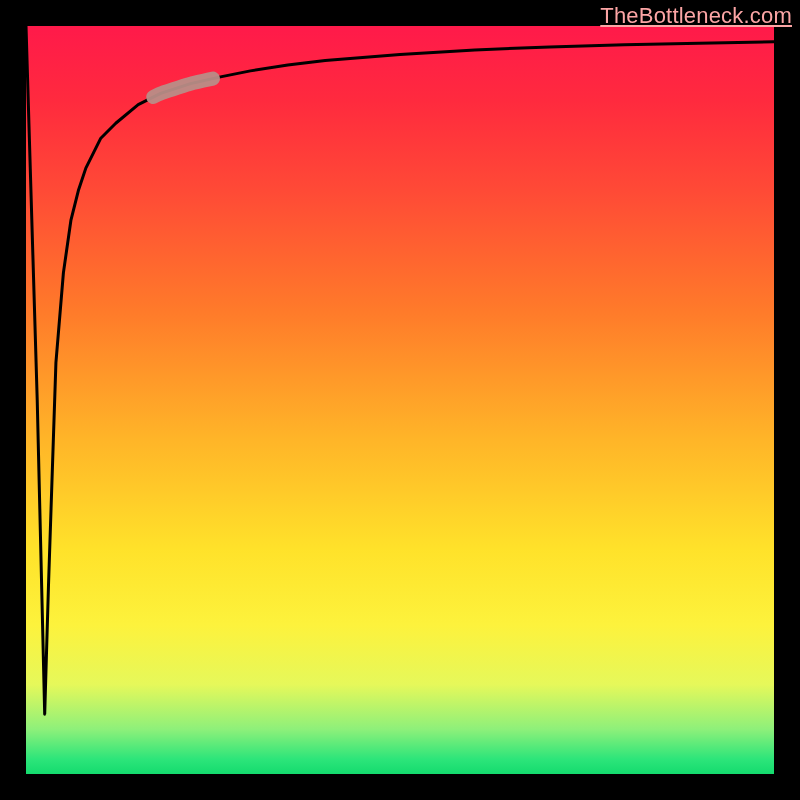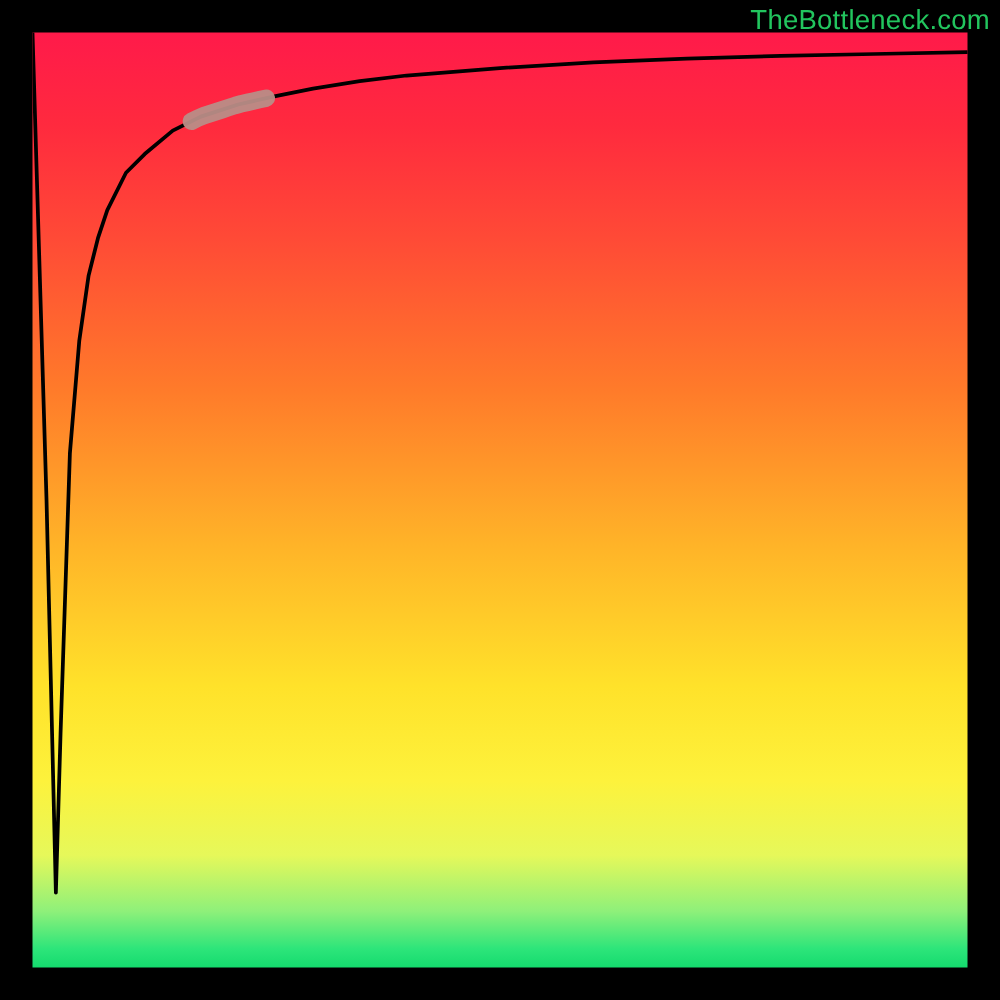--- a/index.html
+++ b/index.html
@@ -36,24 +36,25 @@
     left: 0; top: 0;
     width: 748px; height: 748px;
     pointer-events: none;
   }
   .watermark {
     position: absolute;
     top: 3px;
     right: 8px;
     font-family: Arial, Helvetica, sans-serif;
     font-size: 22px;
-    color: #22c55e;
+    color: #fca5a5;
     font-weight: 500;
     letter-spacing: 0.2px;
     user-select: none;
+    text-decoration: underline;
   }
 </style>
 </head>
 <body>
 
 <div class="stage">
   <div class="plot">
     <svg class="curve-svg" viewBox="0 0 748 748" preserveAspectRatio="none">
       <path id="curve-path" fill="none" stroke="#000000" stroke-width="3" stroke-linecap="round" stroke-linejoin="round" d="M0.00 0.00 L11.22 374.00 L18.70 688.16 L22.44 561.00 L29.92 336.60 L37.40 246.84 L44.88 194.48 L52.36 164.56 L59.84 142.12 L74.80 112.20 L89.76 97.24 L112.20 78.54 L134.64 67.32 L164.56 57.60 L194.48 50.86 L224.40 44.88 L261.80 38.90 L299.20 34.41 L374.00 28.42 L448.80 23.94 L523.60 20.94 L598.40 18.70 L673.20 17.20 L748.00 15.71"></path>
       <path id="highlight-path" fill="none" stroke="#b98d87" stroke-width="14" stroke-linecap="round" stroke-linejoin="round" opacity="0.95" d="M127.16 71.06 L132.15 68.57 L137.13 66.51 L142.12 64.89 L147.11 63.27 L152.09 61.65 L157.08 60.03 L162.07 58.41 L167.05 57.04 L172.04 55.91 L177.03 54.79 L182.01 53.67 L187.00 52.55"></path>

